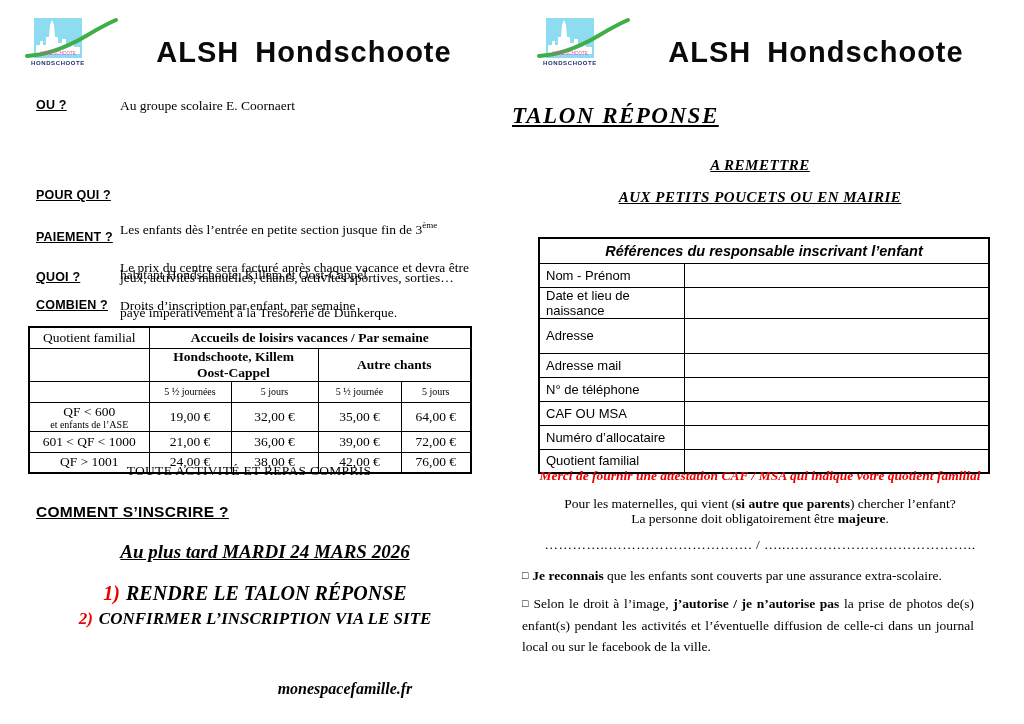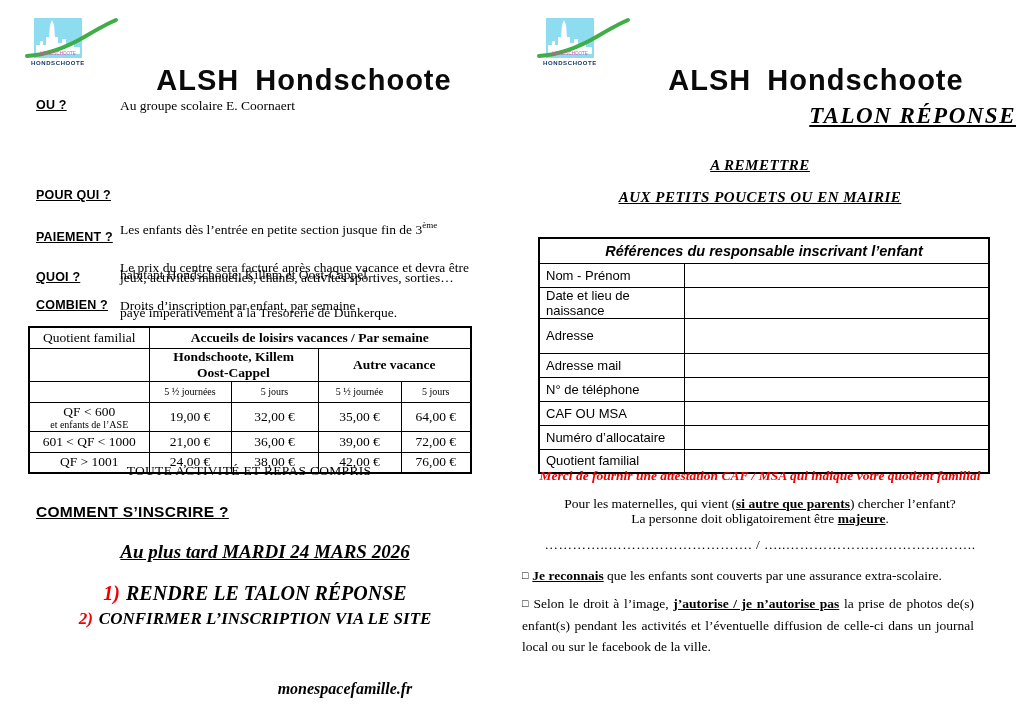--- a/index.html
+++ b/index.html
@@ -10,21 +10,21 @@
   .page{position:absolute;top:0;width:512px;height:724px;background:#fff;}
   #pageL{left:0;} #pageR{left:512px;}
 
   
   .logo{position:absolute;left:24px;top:16px;width:96px;height:58px;}
 
   
   .main-title{
     position:absolute;left:118px;top:36px;width:372px;text-align:center;
     font-family:"Liberation Sans", sans-serif;font-weight:700;font-size:29px;
-    letter-spacing:1px;word-spacing:7px;color:#0a0a0a;margin-top:28px;
+    letter-spacing:1px;word-spacing:7px;color:#0a0a0a;
   }
 
   
   .qa{position:absolute;left:36px;width:462px;}
   .qlabel{
     position:absolute;left:0;top:0;font-family:"Liberation Sans", sans-serif;
     font-weight:700;font-size:12.5px;text-decoration:underline;letter-spacing:0.2px;
   }
   .qans{margin-left:84px;font-size:13.5px;line-height:15px;white-space:pre-wrap;}
 
@@ -58,21 +58,21 @@
   .step1{top:582px;font-size:20px;}
   .step2{top:609px;font-size:17px;}
   .step .num{color:#ee0000;margin-right:6px;}
   .site-line{
     position:absolute;left:195px;top:635px;width:300px;text-align:center;
     font-weight:700;font-style:italic;font-size:16px;margin-top:45px;
   }
 
   
   .talon{
-    position:absolute;left:8px;top:103px;width:496px;text-align:right;
+    position:absolute;left:0;top:103px;width:496px;text-align:left;
     font-weight:700;font-style:italic;font-size:23px;text-decoration:underline;
     letter-spacing:1.5px;
   }
   .remettre{
     position:absolute;left:0;top:157px;width:496px;text-align:center;
     font-weight:700;font-style:italic;font-size:15px;text-decoration:underline;letter-spacing:0.5px;
   }
   .lieu{
     position:absolute;left:0;top:189px;width:496px;text-align:center;
     font-weight:700;font-style:italic;font-size:15px;text-decoration:underline;letter-spacing:0.5px;
@@ -89,21 +89,21 @@
     position:absolute;left:0;top:468px;width:496px;text-align:center;
     color:#ee0000;font-weight:700;font-style:italic;font-size:13.5px;
   }
   .pickup{position:absolute;left:0;width:496px;text-align:center;font-size:13.5px;}
   .pk1{top:496px;} .pk2{top:511px;}
   .dotted{position:absolute;left:0;top:537px;width:496px;text-align:center;font-size:13.5px;letter-spacing:0.5px;}
   .checkline{position:absolute;left:10px;width:452px;font-size:13.5px;line-height:21px;}
   .ck1{top:565px;}
   .ck2{top:593px;text-align:justify;}
   .box{font-size:10.5px;position:relative;top:-1px;margin-right:4px;}
-  b{font-weight:700;text-decoration:underline;}
+  b{font-weight:700;}
 </style>
 </head>
 <body>
 
 <div class="page" id="pageL">
 
   <div class="logo">
     <svg width="96" height="58" viewBox="0 0 96 58">
       <rect x="10" y="2" width="48" height="40" fill="#8edcef"></rect>
       <path fill="#ffffff" d="M12 38 L12 29 L16 29 L16 25 L19 25 L19 29 L22 29 L22 21 L25 21 L26 9 L28 4 L30 9 L31 21 L34 21 L34 27 L38 27 L38 23 L42 23 L42 29 L46 29 L46 26 L50 26 L50 31 L56 31 L56 38 Z"></path>
@@ -159,21 +159,21 @@
         <tr style="height:21px">
       <td>Quotient familial</td>
       <td colspan="4" class="hdr">Accueils de loisirs vacances / Par semaine</td>
     </tr>
     <tr style="height:28px">
       <td></td>
       <td colspan="2" class="hdr">
         <div>Hondschoote, Killem</div>
         <div>Oost-Cappel</div>
       </td>
-      <td colspan="2" class="hdr">Autre vacance</td>
+      <td colspan="2" class="hdr">Autre chants</td>
     </tr>
     <tr style="height:21px">
       <td></td>
       <td class="sub">5 ½ journées</td>
       <td class="sub">5 jours</td>
       <td class="sub">5 ½ journée</td>
       <td class="sub">5 jours</td>
     </tr>
     <tr style="height:29px">
       <td class="rowlabel">

